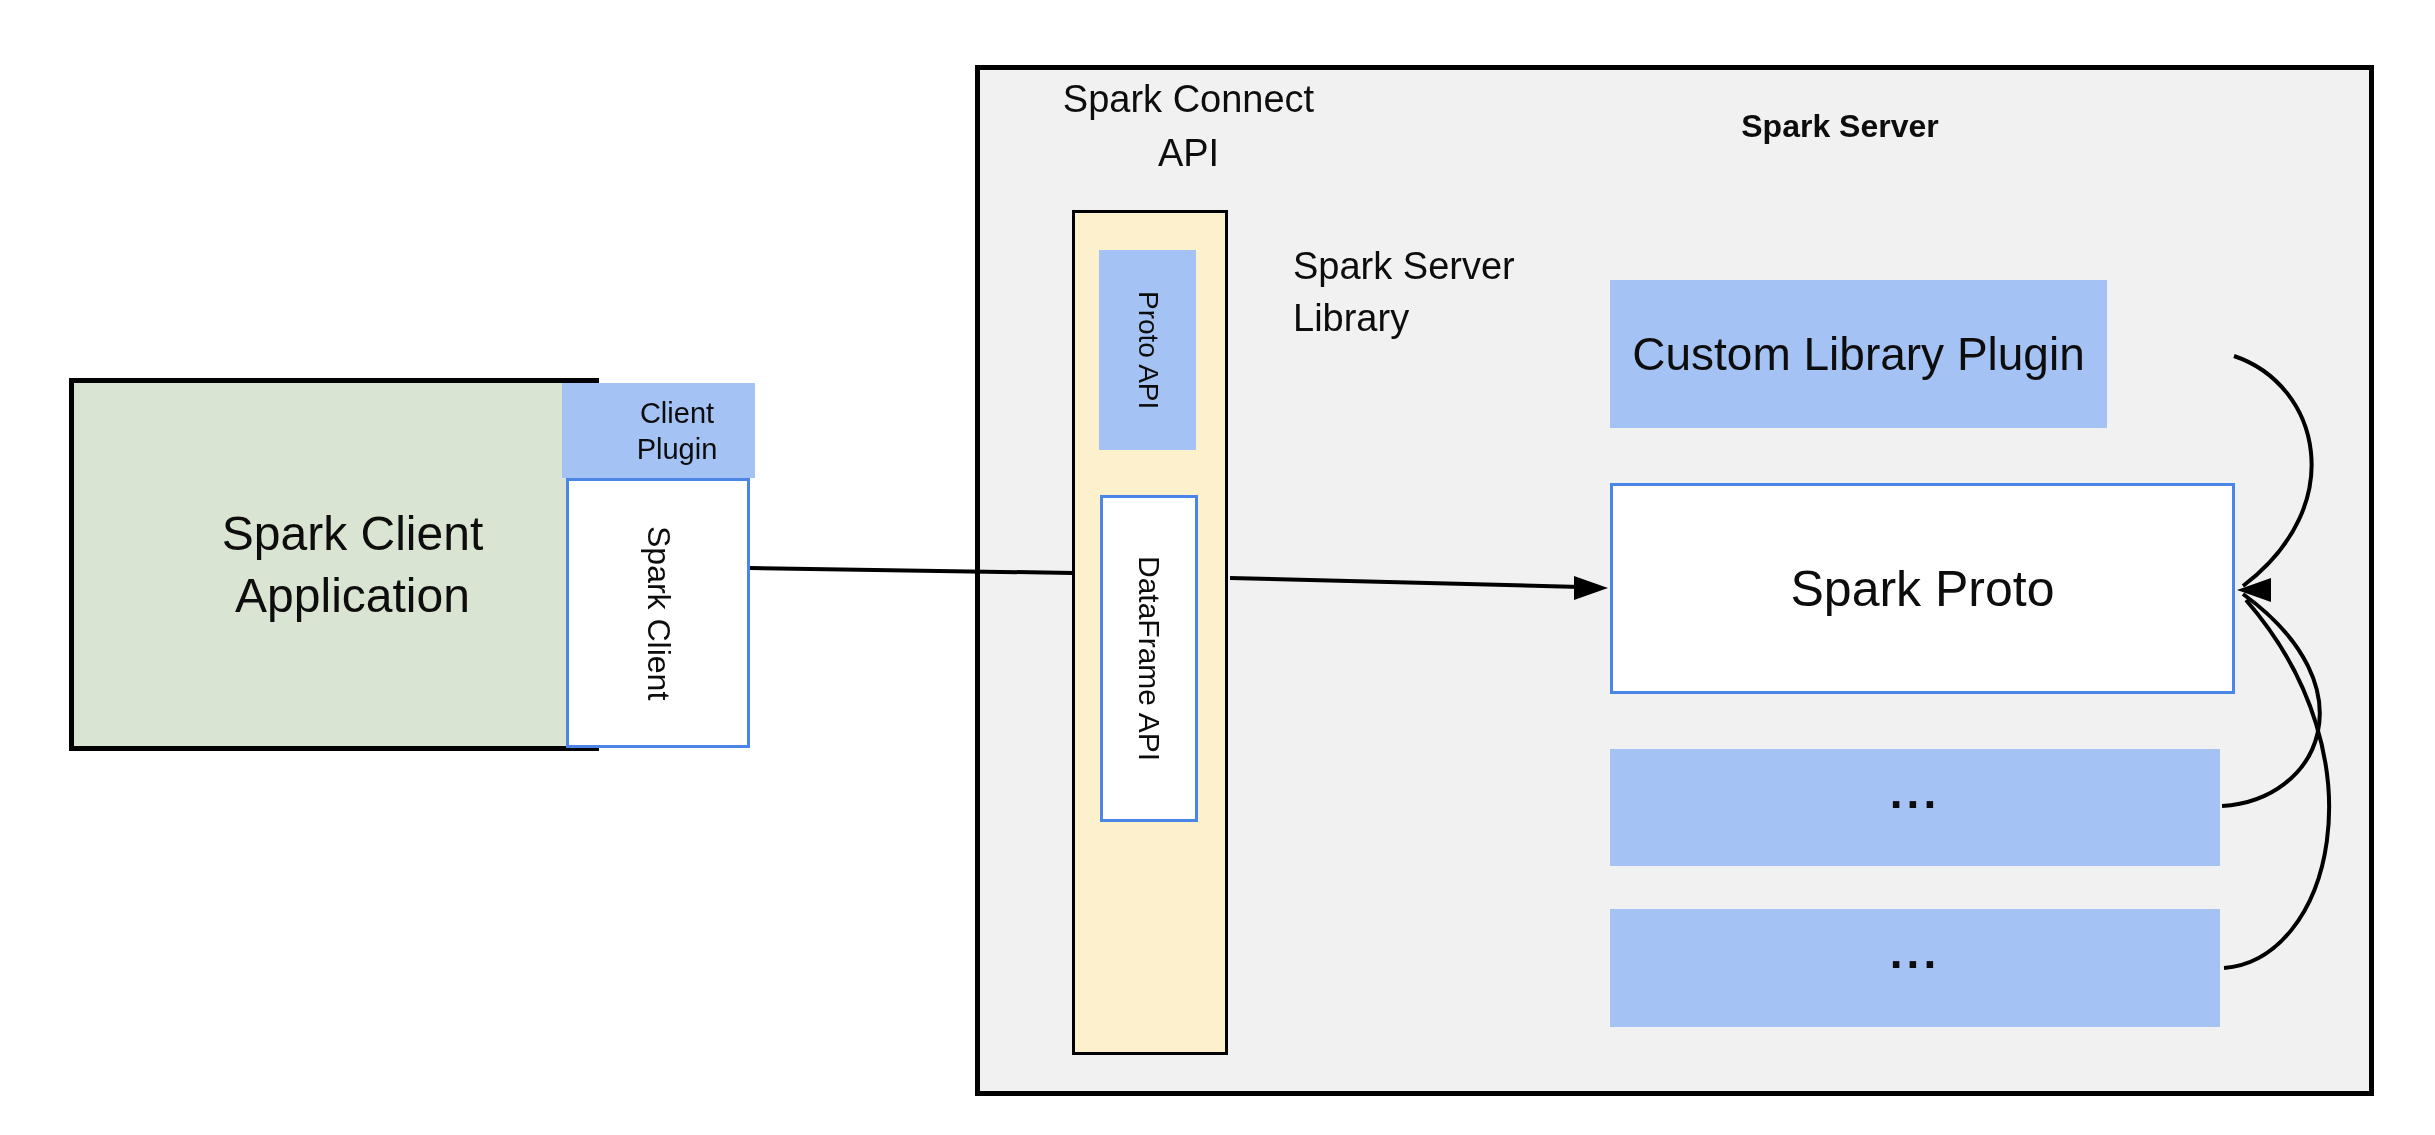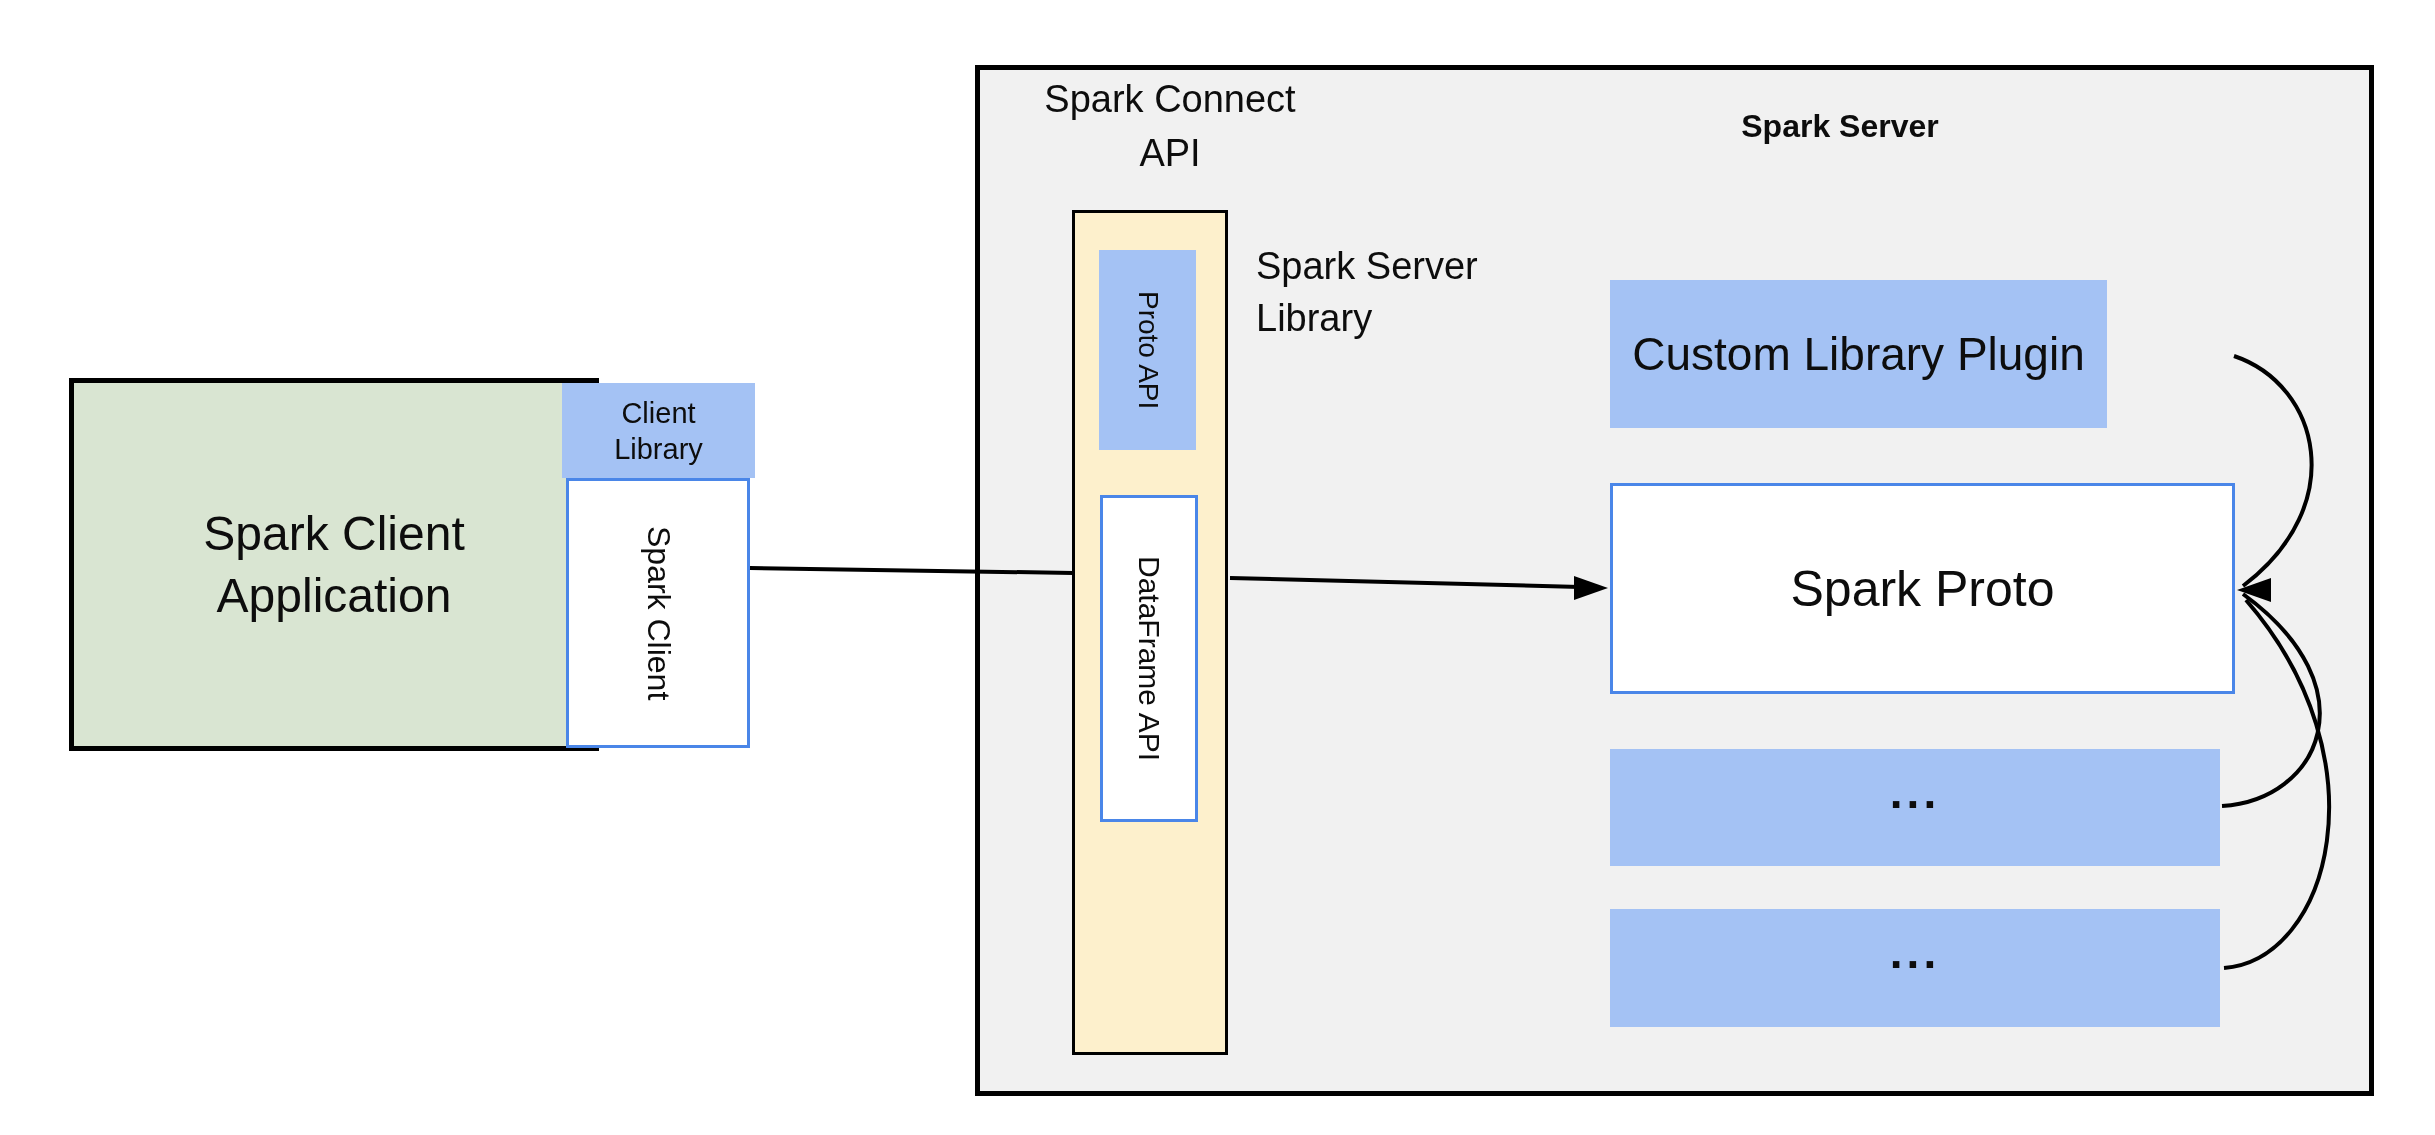--- a/index.html
+++ b/index.html
@@ -8,21 +8,21 @@
     --line:#000000; --text:#0d0d0d;
   }
   html,body{margin:0;padding:0;background:var(--page_bg);}
   .canvas{
     position:relative;width:2435px;height:1135px;overflow:hidden;
     background:var(--page_bg);
     font-family:"Liberation Sans",sans-serif;color:var(--text);
   }
   .abs{position:absolute;box-sizing:border-box;}
   .center{display:flex;align-items:center;justify-content:center;text-align:center;}
-  .pre{white-space:pre-line;}
+  .pre{white-space:pre-line;padding-left:37px;}
 
   
   .server-panel{left:975px;top:65px;width:1399px;height:1031px;
     background:var(--server_panel_bg);border:5px solid var(--line);}
   .green-box{left:69px;top:378px;width:530px;height:373px;
     background:var(--green_fill);border:5px solid var(--line);
     font-size:48px;line-height:62px;}
   
   .client-package{left:562px;top:383px;width:193px;height:95px;
     background:var(--blue_fill);font-size:29px;line-height:36px;}
@@ -67,21 +67,21 @@
   <div class="abs label-server-title">Spark Server</div>
   <div class="abs label-server-lib pre">Spark Server
 Library</div>
 
   <div class="abs green-box center">
     <span class="pre">Spark Client
 Application</span>
   </div>
   <div class="abs client-package center">
     <span class="pre">Client
-Library</span>
+Plugin</span>
   </div>
   <div class="abs spark-client center">
     <span class="vlabel v32">Spark Client</span>
   </div>
 
   <div class="abs yellow-box"></div>
   <div class="abs proto-api center">
     <span class="vlabel v28">Proto API</span>
   </div>
   <div class="abs dataframe-api center">

